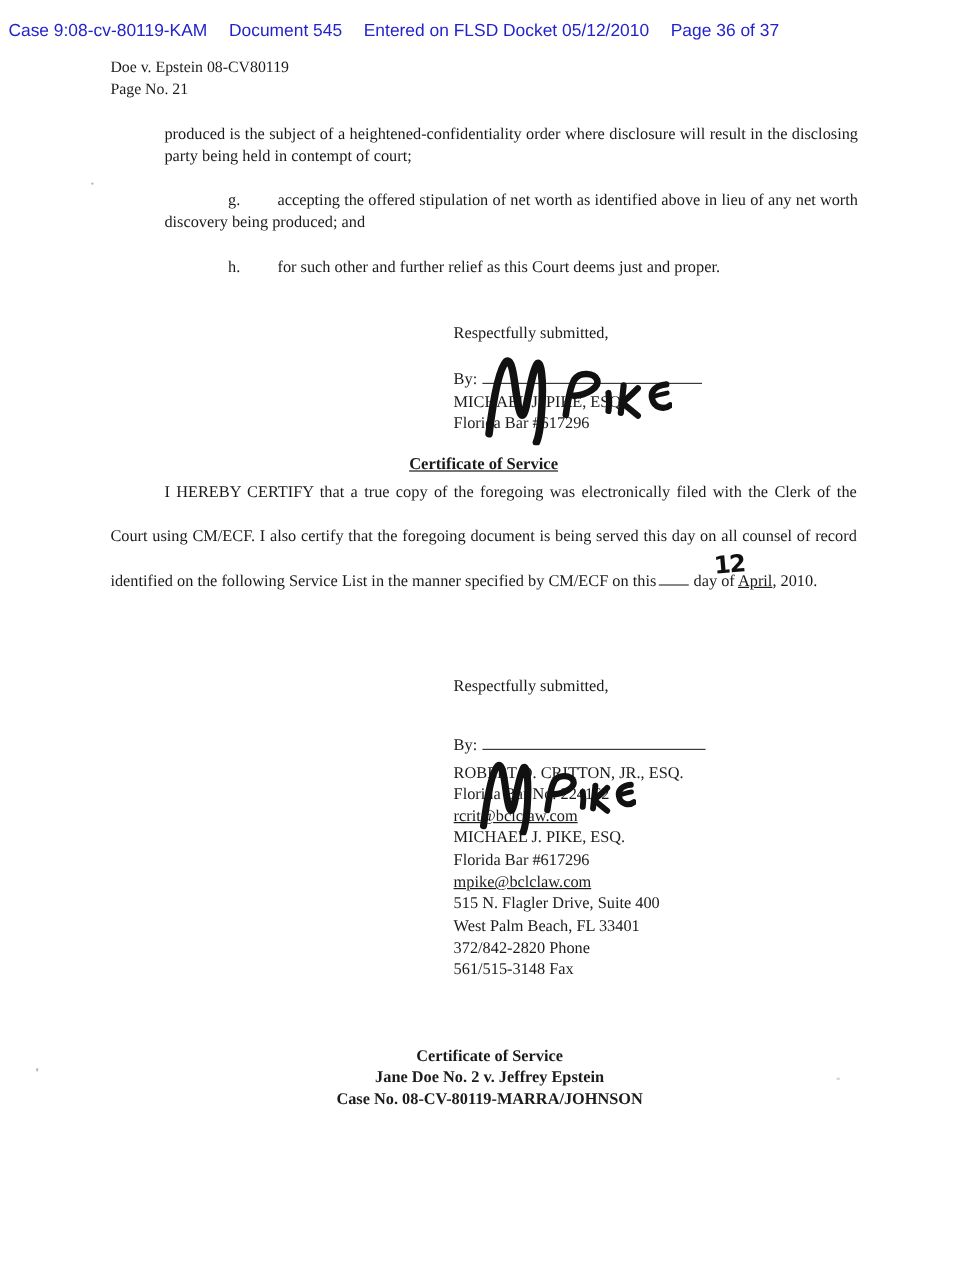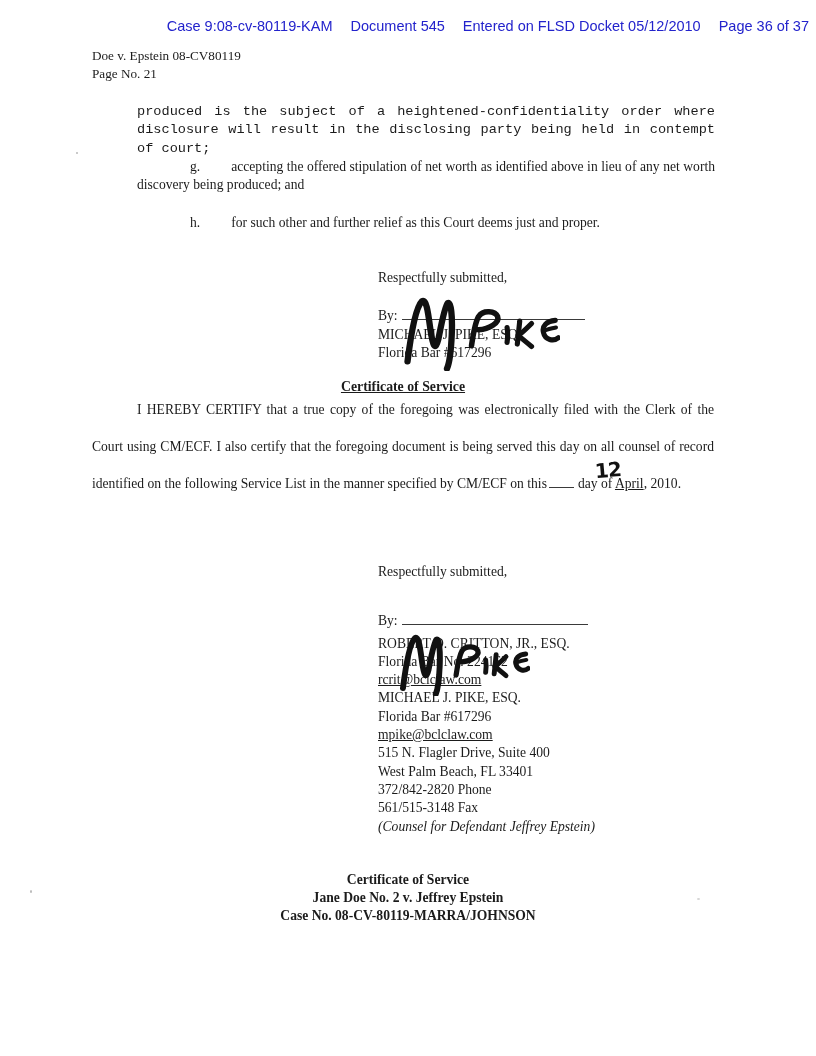--- a/index.html
+++ b/index.html
@@ -7,37 +7,37 @@
     position:relative;
     width:816px;height:1056px;
     background:#ffffff;
     font-family:"Liberation Serif", serif;
     color:#1b1b1b;
     overflow:hidden;
   }
   
   .docket-header{
     position:absolute;top:18px;left:0;width:816px;
-    text-align:right;
+    text-align:left;
     font-family:"Liberation Sans", sans-serif;
     font-size:14.5px;
     color:#2323cc;
     white-space:nowrap;
   }
   .docket-header span{margin:0 7px;}
   .caption{
     position:absolute;top:47px;left:92px;
     font-size:13.2px;line-height:17.5px;
   }
   .body-para{
     position:absolute;left:137px;width:578px;
     font-size:13.6px;line-height:18.4px;
     text-align:justify;margin:0;
   }
-  .p1{top:103px;font-family:Liberation Mono, monospace;}
+  .p1{top:103px;}
   .pg{top:158px;text-indent:53px;}
   .ph{top:214px;text-indent:53px;}
   .tab-gap{display:inline-block;width:31px;}
   
   .sigblock{position:absolute;font-size:13.6px;line-height:18.3px;}
   .sig1{top:269px;left:378px;width:240px;}
   .sig2{top:563px;left:378px;width:300px;}
   .by-line{position:relative;white-space:nowrap;}
   .sig1 .by-line{margin-top:20px;}
   .sig2 .by-line{margin-top:31px;margin-bottom:4px;}
@@ -147,21 +147,20 @@
     <div>ROBERT D. CRITTON, JR., ESQ.</div>
     <div>Florida Bar No.  224162</div>
     <div class="u">rcrit@bclclaw.com</div>
     <div>MICHAEL J. PIKE, ESQ.</div>
     <div>Florida Bar #617296</div>
     <div class="u">mpike@bclclaw.com</div>
     <div>515 N. Flagler Drive, Suite 400</div>
     <div>West Palm Beach, FL 33401</div>
     <div>372/842-2820 Phone</div>
     <div>561/515-3148 Fax</div>
-    <div class="it">(Counsel for Defendant Jeffrey Epstein)</div>
   </div>
 
   <div class="footer-block">
     <div>Certificate of Service</div>
     <div>Jane Doe No. 2 v. Jeffrey Epstein</div>
     <div>Case No. 08-CV-80119-MARRA/JOHNSON</div>
   </div>
 
   <div class="speck a"></div>
   <div class="speck b"></div>

